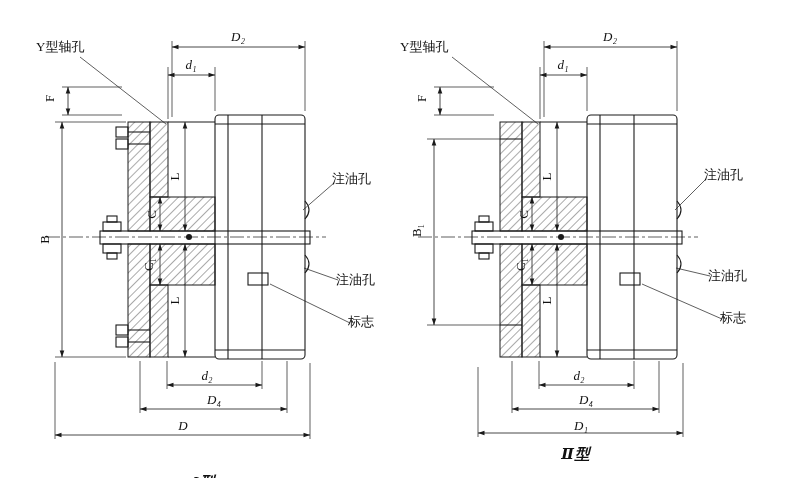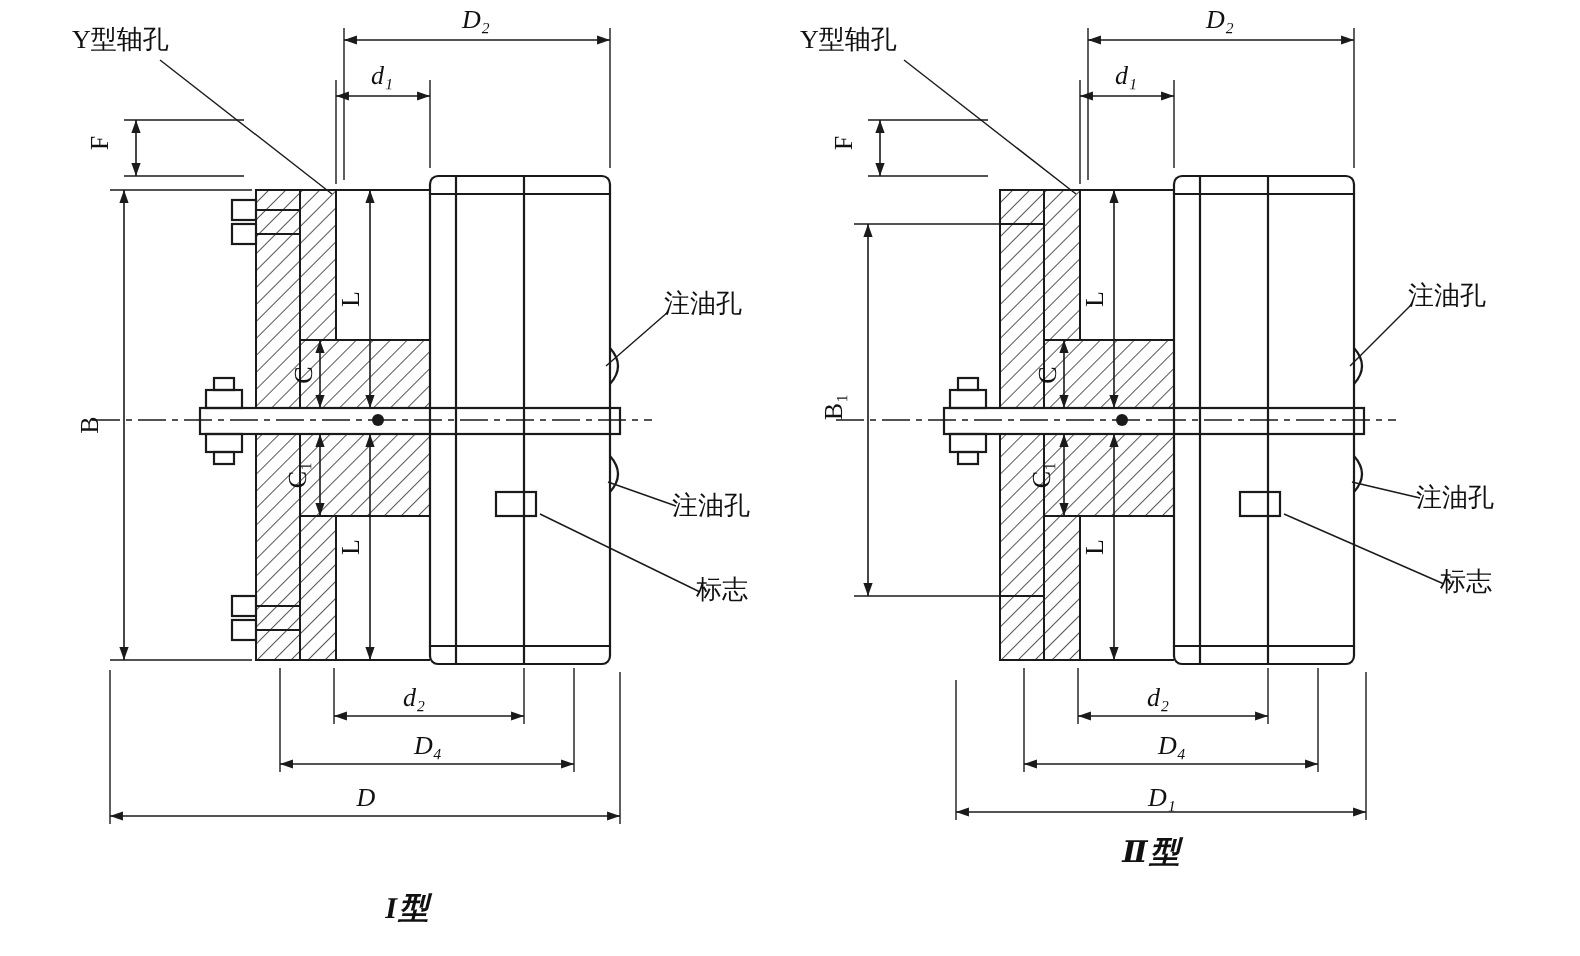--- a/index.html
+++ b/index.html
@@ -4,21 +4,21 @@
 <style>
   html,body{margin:0;padding:0;}
   body{
     width:790px;height:478px;
     background:#ffffff;
     position:relative;
     font-family:"Liberation Serif","DejaVu Serif",serif;
     color:#111;
     overflow:hidden;
   }
-  .stage{position:absolute;inset:0;}
+  .stage{position:absolute;inset:0;margin-top:27px;}
   svg{position:absolute;left:0;top:0;}
   .p{fill:none;stroke:#1a1a1a;stroke-width:1.1;}
   .h{fill:url(#hatch);stroke:#1a1a1a;stroke-width:1;}
   .cl{fill:none;stroke:#1a1a1a;stroke-width:0.7;stroke-dasharray:14 3 3 3;}
   .dim{fill:none;stroke:#1a1a1a;stroke-width:0.8;}
   .ext,.ldr{fill:none;stroke:#1a1a1a;stroke-width:0.7;}
   .lbl{
     position:absolute;
     font-size:13px;
     line-height:1;

